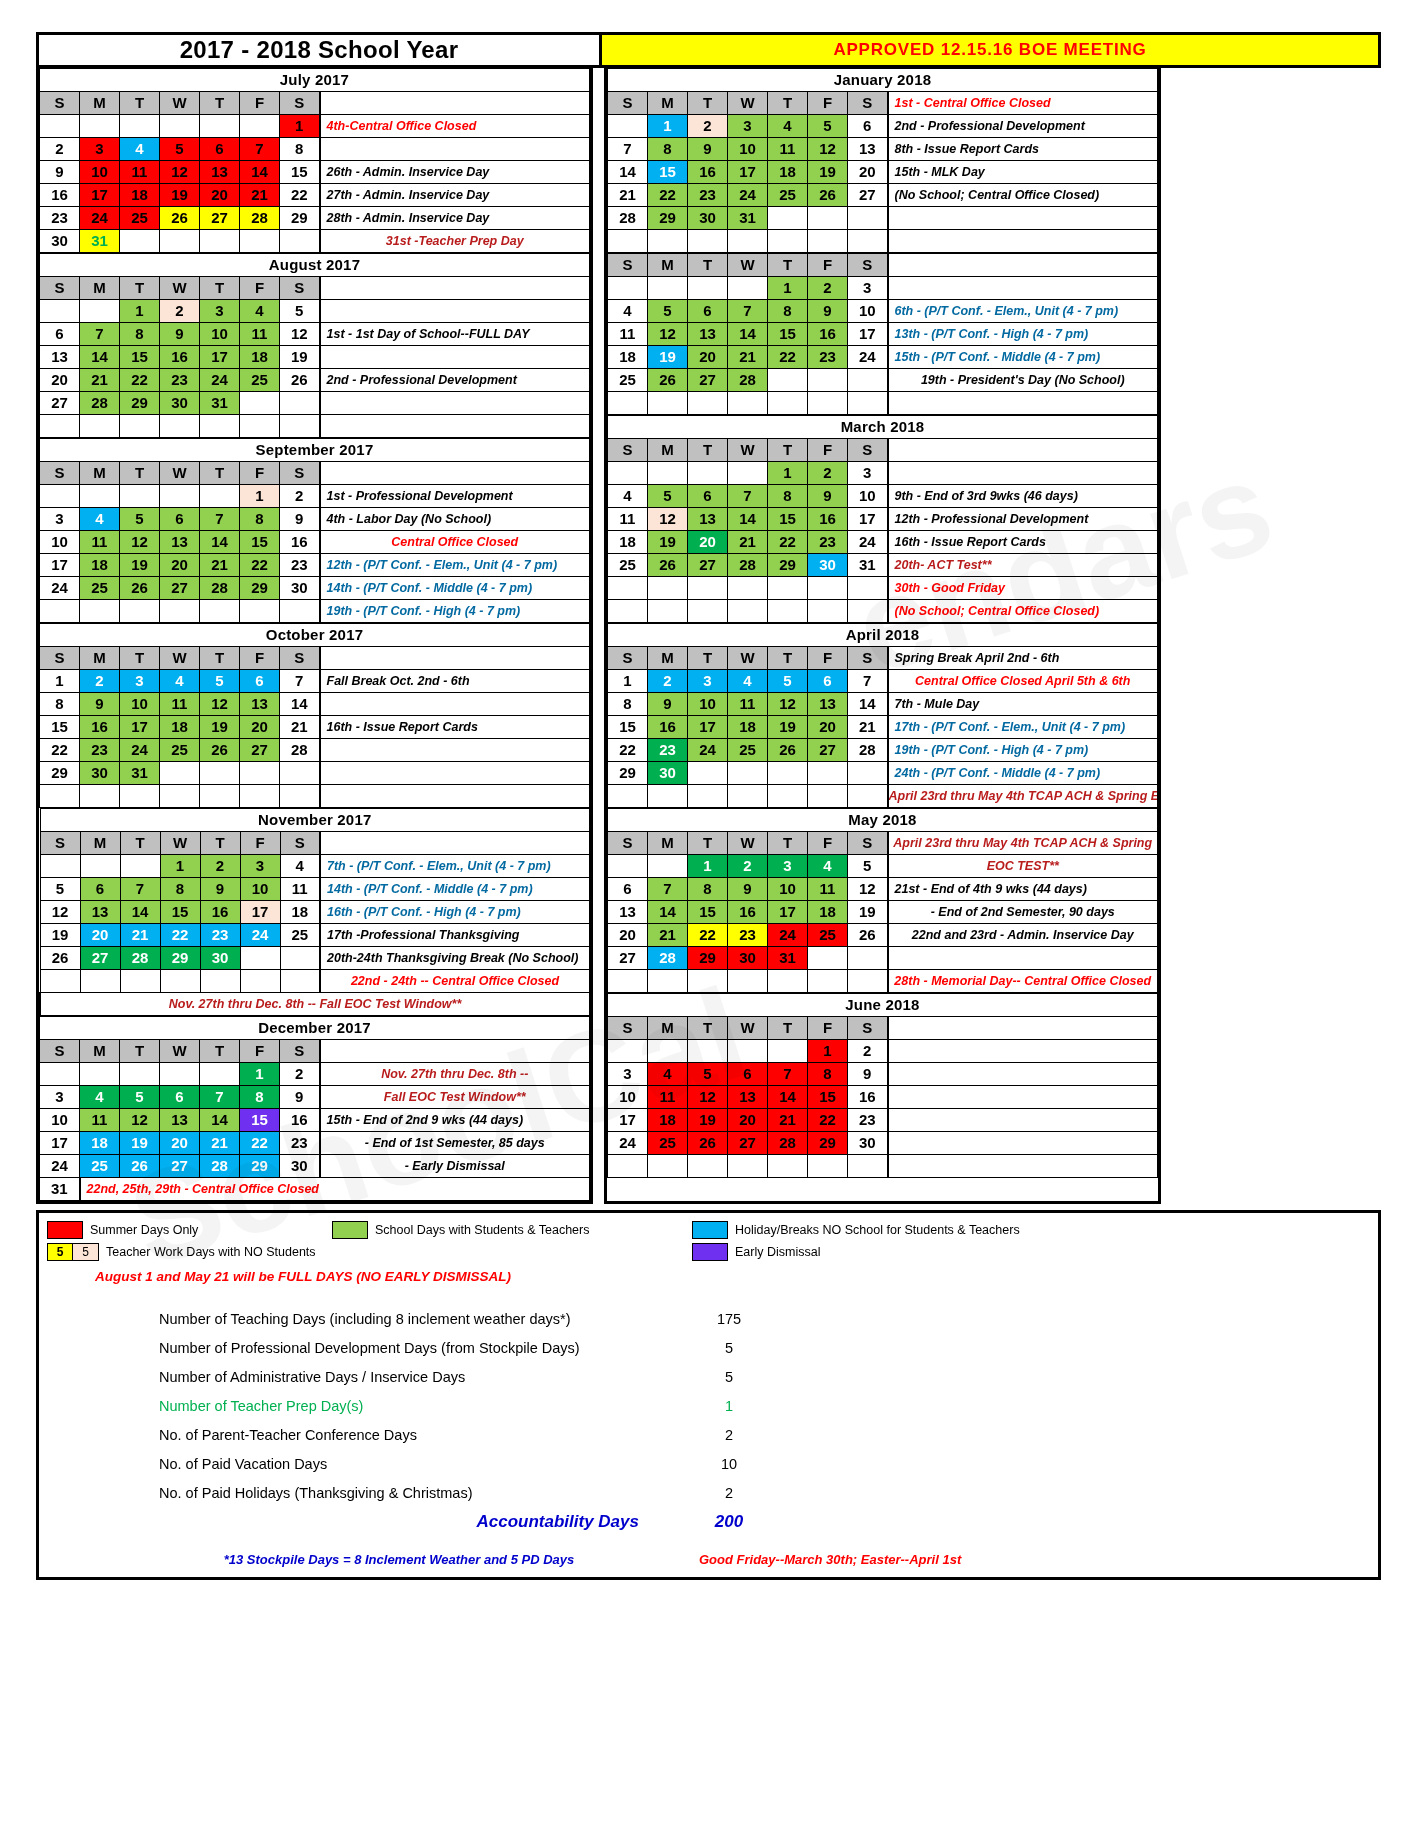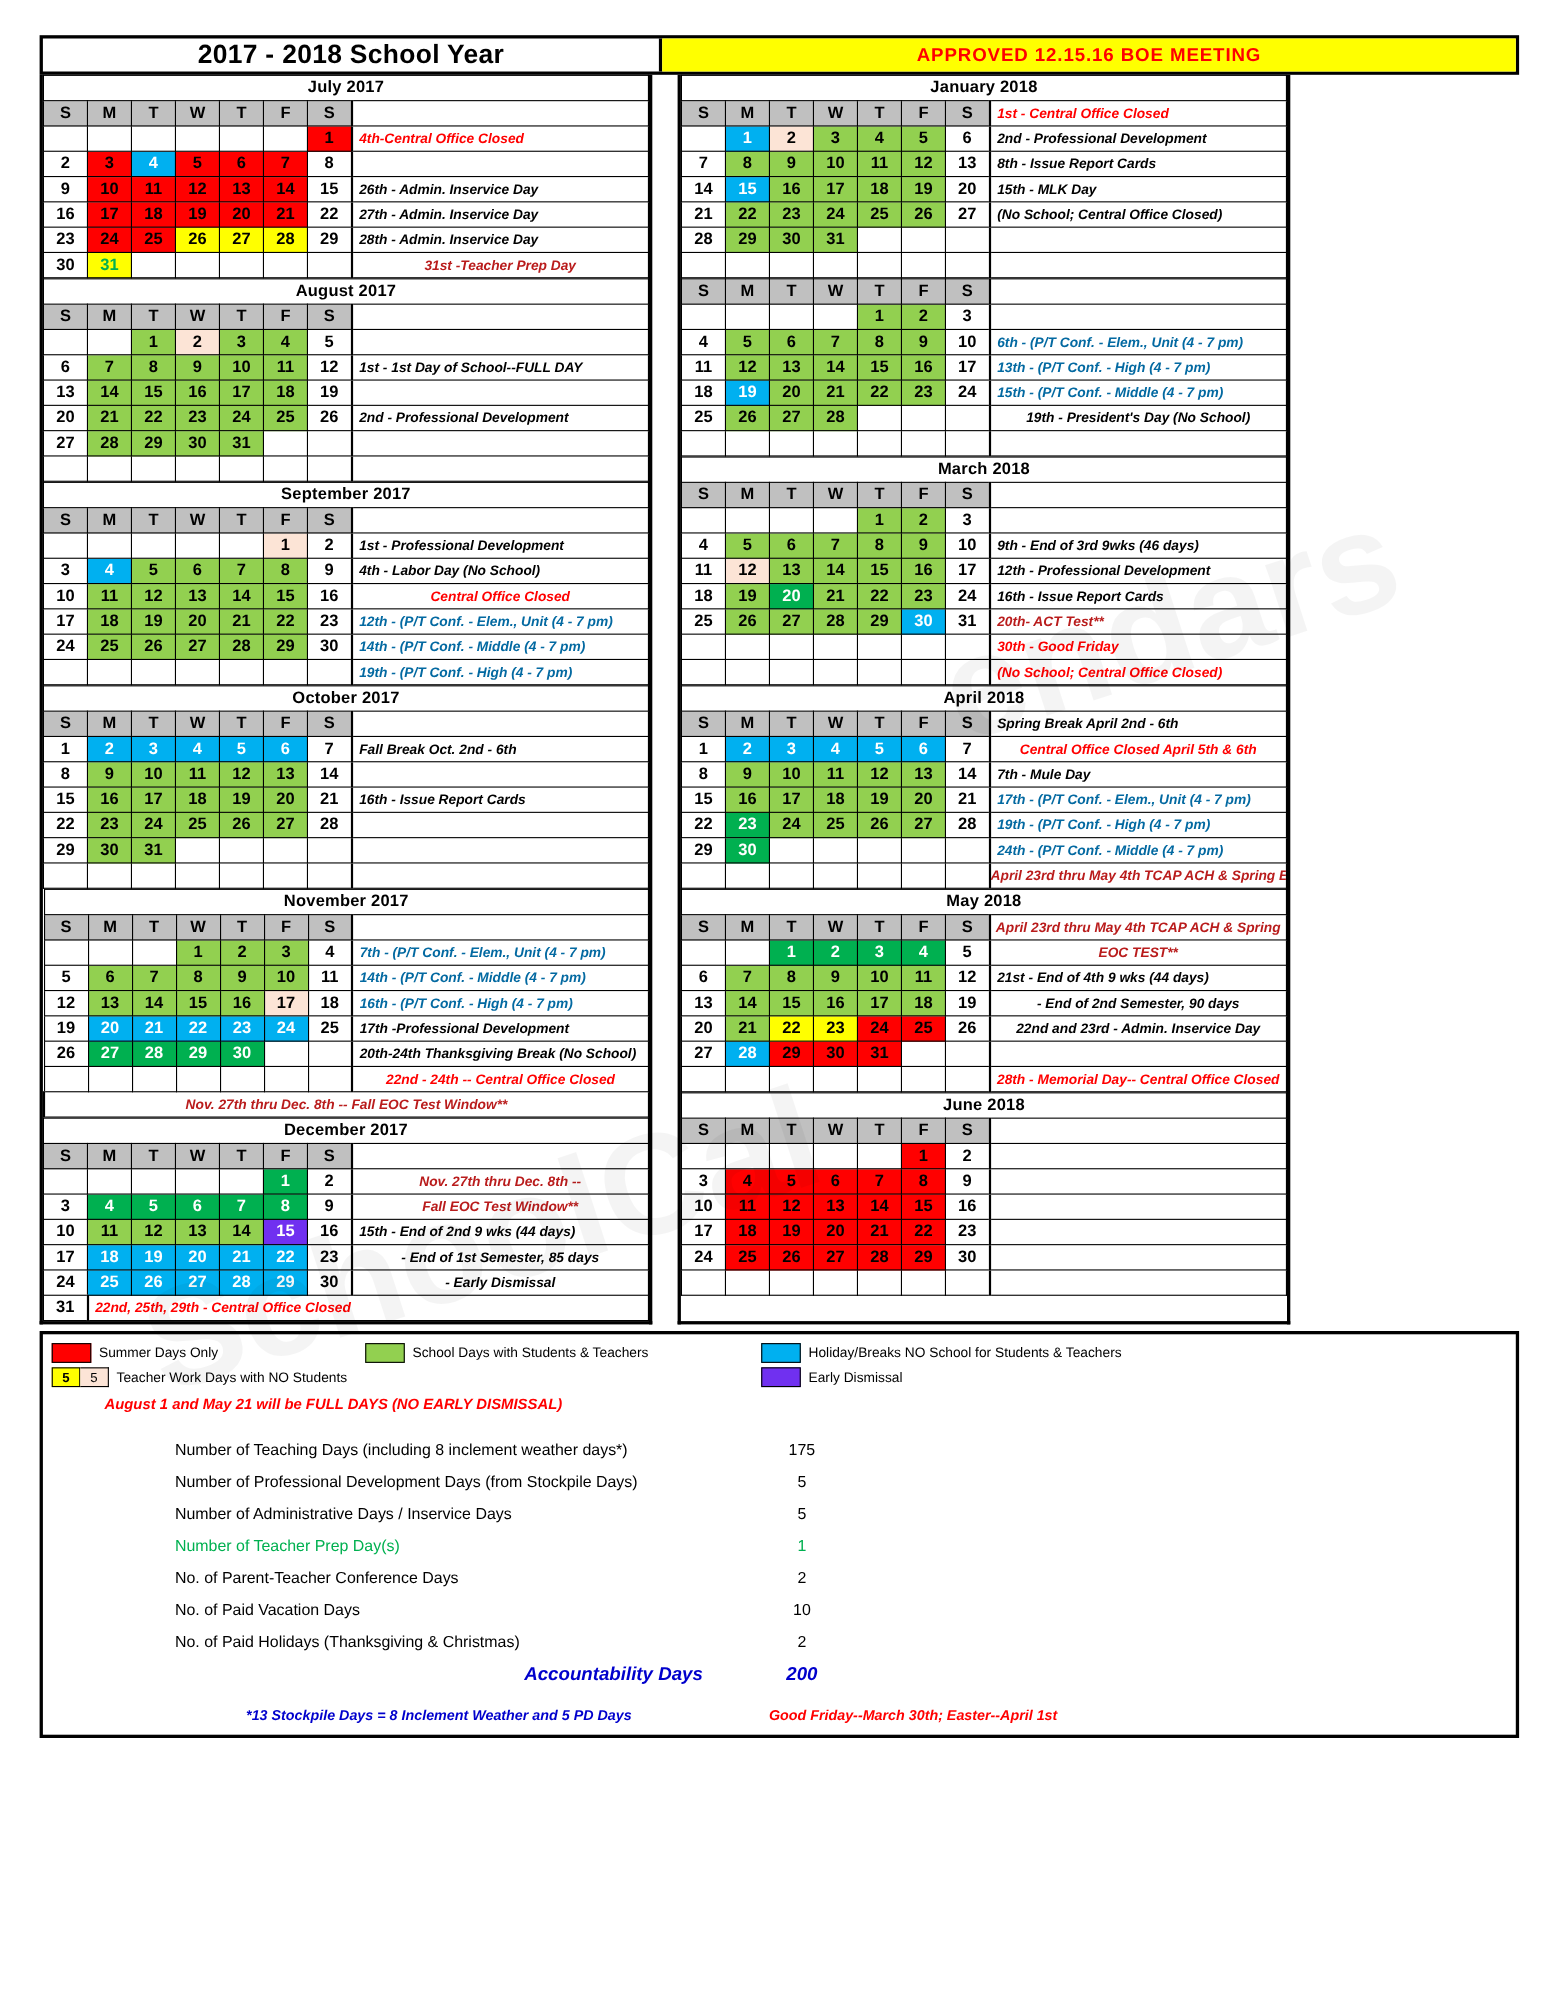--- a/index.html
+++ b/index.html
@@ -14,21 +14,21 @@
 
   
   .topbar{display:flex;margin:32px 36px 0 36px;height:36px;border:3px solid #000;box-sizing:border-box;}
   .topbar-left{flex:0 0 560px;border-right:3px solid #000;display:flex;align-items:center;justify-content:center;}
   .topbar-left .t{font-size:24px;font-weight:bold;letter-spacing:.3px;}
   .topbar-right{flex:1;display:flex;align-items:center;}
   .approved{background:#ffff00;color:#ff0000;font-weight:bold;font-size:17px;
             letter-spacing:.8px;height:100%;display:flex;align-items:center;justify-content:center;width:100%;}
 
   
-  .cols{display:flex;margin:0 36px;gap:16px;}
+  .cols{display:flex;margin:0 36px;gap:4px;}
   .col{width:557px;border:3px solid #000;border-top:none;box-sizing:border-box;}
   .col.left{margin-right:7px;}
 
   table.mon{border-collapse:collapse;width:100%;table-layout:fixed;}
   table.mon td{border:1.5px solid #000;height:22px;padding:0;text-align:center;
        font-size:15px;font-weight:bold;vertical-align:middle;line-height:22px;}
   table.mon td.note{border-left:2.5px solid #000;text-align:left;padding-left:6px;
        font-size:12.5px;font-weight:bold;font-style:italic;white-space:nowrap;overflow:hidden;}
   .title-row td{font-size:20px;font-weight:bold;border:1.5px solid #000;height:26px;line-height:26px;
        background:#ffffff;letter-spacing:.2px;}
@@ -510,21 +510,21 @@
               <td class="note n-blue">16th - (P/T Conf. - High (4 - 7 pm)</td>
             </tr>
             <tr>
               <td class="">19</td>
               <td class="c-blue">20</td>
               <td class="c-blue">21</td>
               <td class="c-blue">22</td>
               <td class="c-blue">23</td>
               <td class="c-blue">24</td>
               <td class="">25</td>
-              <td class="note n-black">17th -Professional Development</td>
+              <td class="note n-black">17th -Professional Thanksgiving</td>
             </tr>
             <tr>
               <td class="">26</td>
               <td class="c-dgreen">27</td>
               <td class="c-dgreen">28</td>
               <td class="c-dgreen">29</td>
               <td class="c-dgreen">30</td>
               <td class=""></td>
               <td class=""></td>
               <td class="note n-black">20th-24th Thanksgiving Break (No School)</td>

